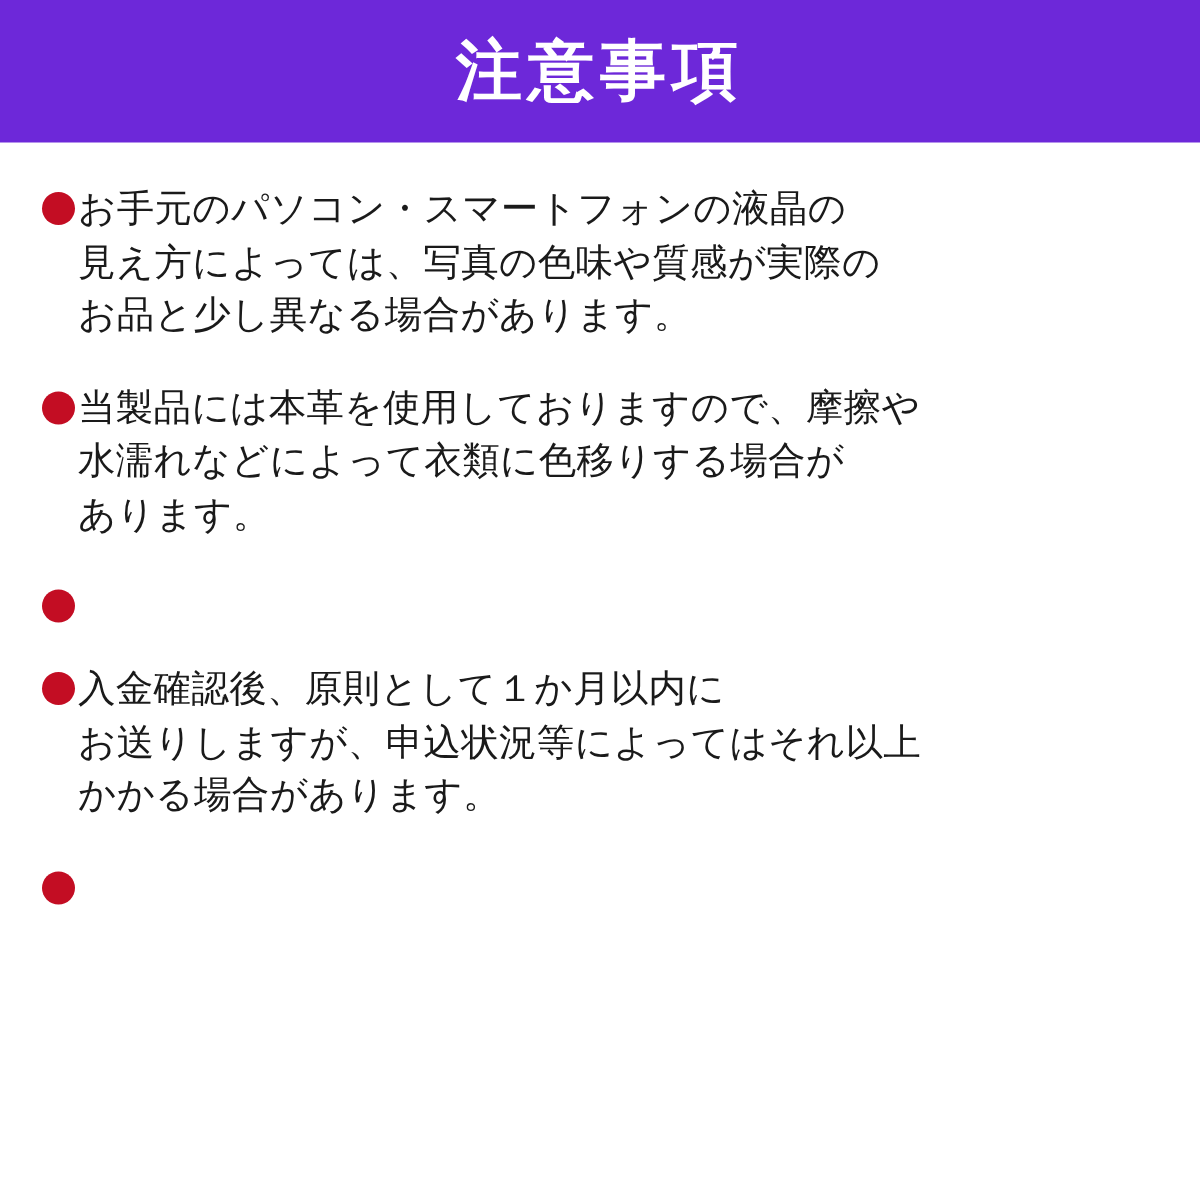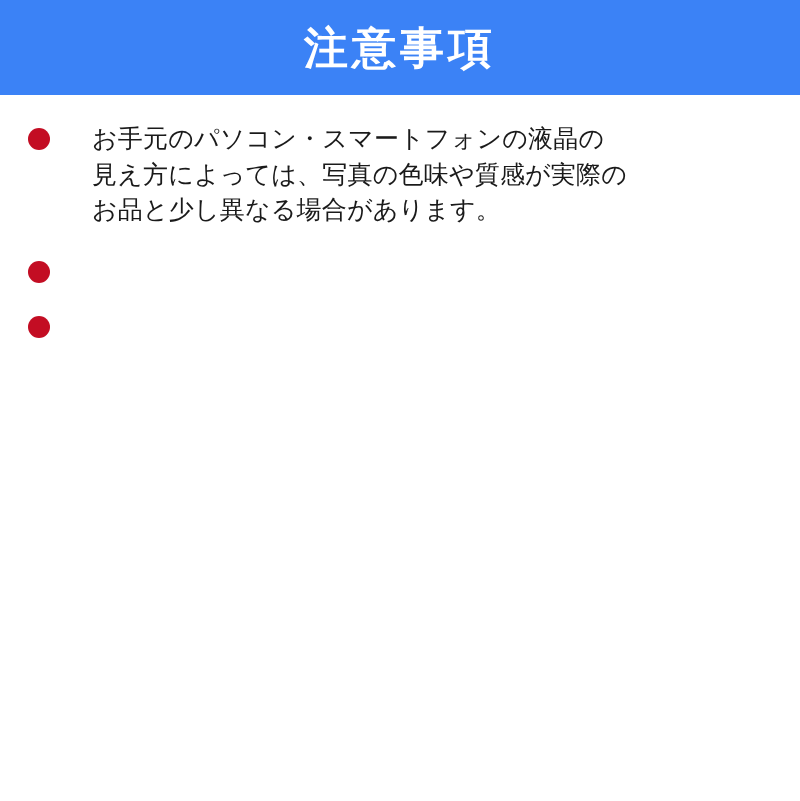--- a/index.html
+++ b/index.html
@@ -16,21 +16,21 @@
   .page {
     position: relative;
     width: 800px;
     height: 801px;
     background: #ffffff;
     box-sizing: border-box;
   }
   .header-band {
     width: 100%;
     height: 95px;
-    background: #3b82f6;
+    background: #6d28d9;
     display: flex;
     align-items: center;
     justify-content: center;
     box-sizing: border-box;
   }
   .header-title {
     color: #ffffff;
     font-size: 44px;
     font-weight: bold;
     letter-spacing: 4px;
@@ -38,21 +38,20 @@
     font-family: "DejaVu Sans", "Liberation Sans", sans-serif;
   }
   .notes {
     padding: 26px 28px 0 28px;
     box-sizing: border-box;
   }
   .note-item {
     display: flex;
     align-items: flex-start;
     margin-bottom: 26px;
-    gap: 40px;
   }
   .bullet {
     flex: 0 0 auto;
     width: 22px;
     height: 22px;
     border-radius: 50%;
     background: #c30d23;
     margin-top: 7px;
     margin-right: 2px;
   }
@@ -77,24 +76,36 @@
 
   <div class="notes">
 
     <div class="note-item">
       <span class="bullet"></span>
       <span class="note-text">お手元のパソコン・スマートフォンの液晶の
 見え方によっては、写真の色味や質感が実際の
 お品と少し異なる場合があります。</span>
     </div>
 
+    <div class="note-item">
+      <span class="bullet"></span>
+      <span class="note-text">当製品には本革を使用しておりますので、摩擦や
+水濡れなどによって衣類に色移りする場合が
+あります。</span>
+    </div>
 
     <div class="note-item">
       <span class="bullet"></span>
     </div>
 
+    <div class="note-item">
+      <span class="bullet"></span>
+      <span class="note-text">入金確認後、原則として１か月以内に
+お送りしますが、申込状況等によってはそれ以上
+かかる場合があります。</span>
+    </div>
 
     <div class="note-item">
       <span class="bullet"></span>
     </div>
 
   </div>
 </div>
 
 </body></html>

